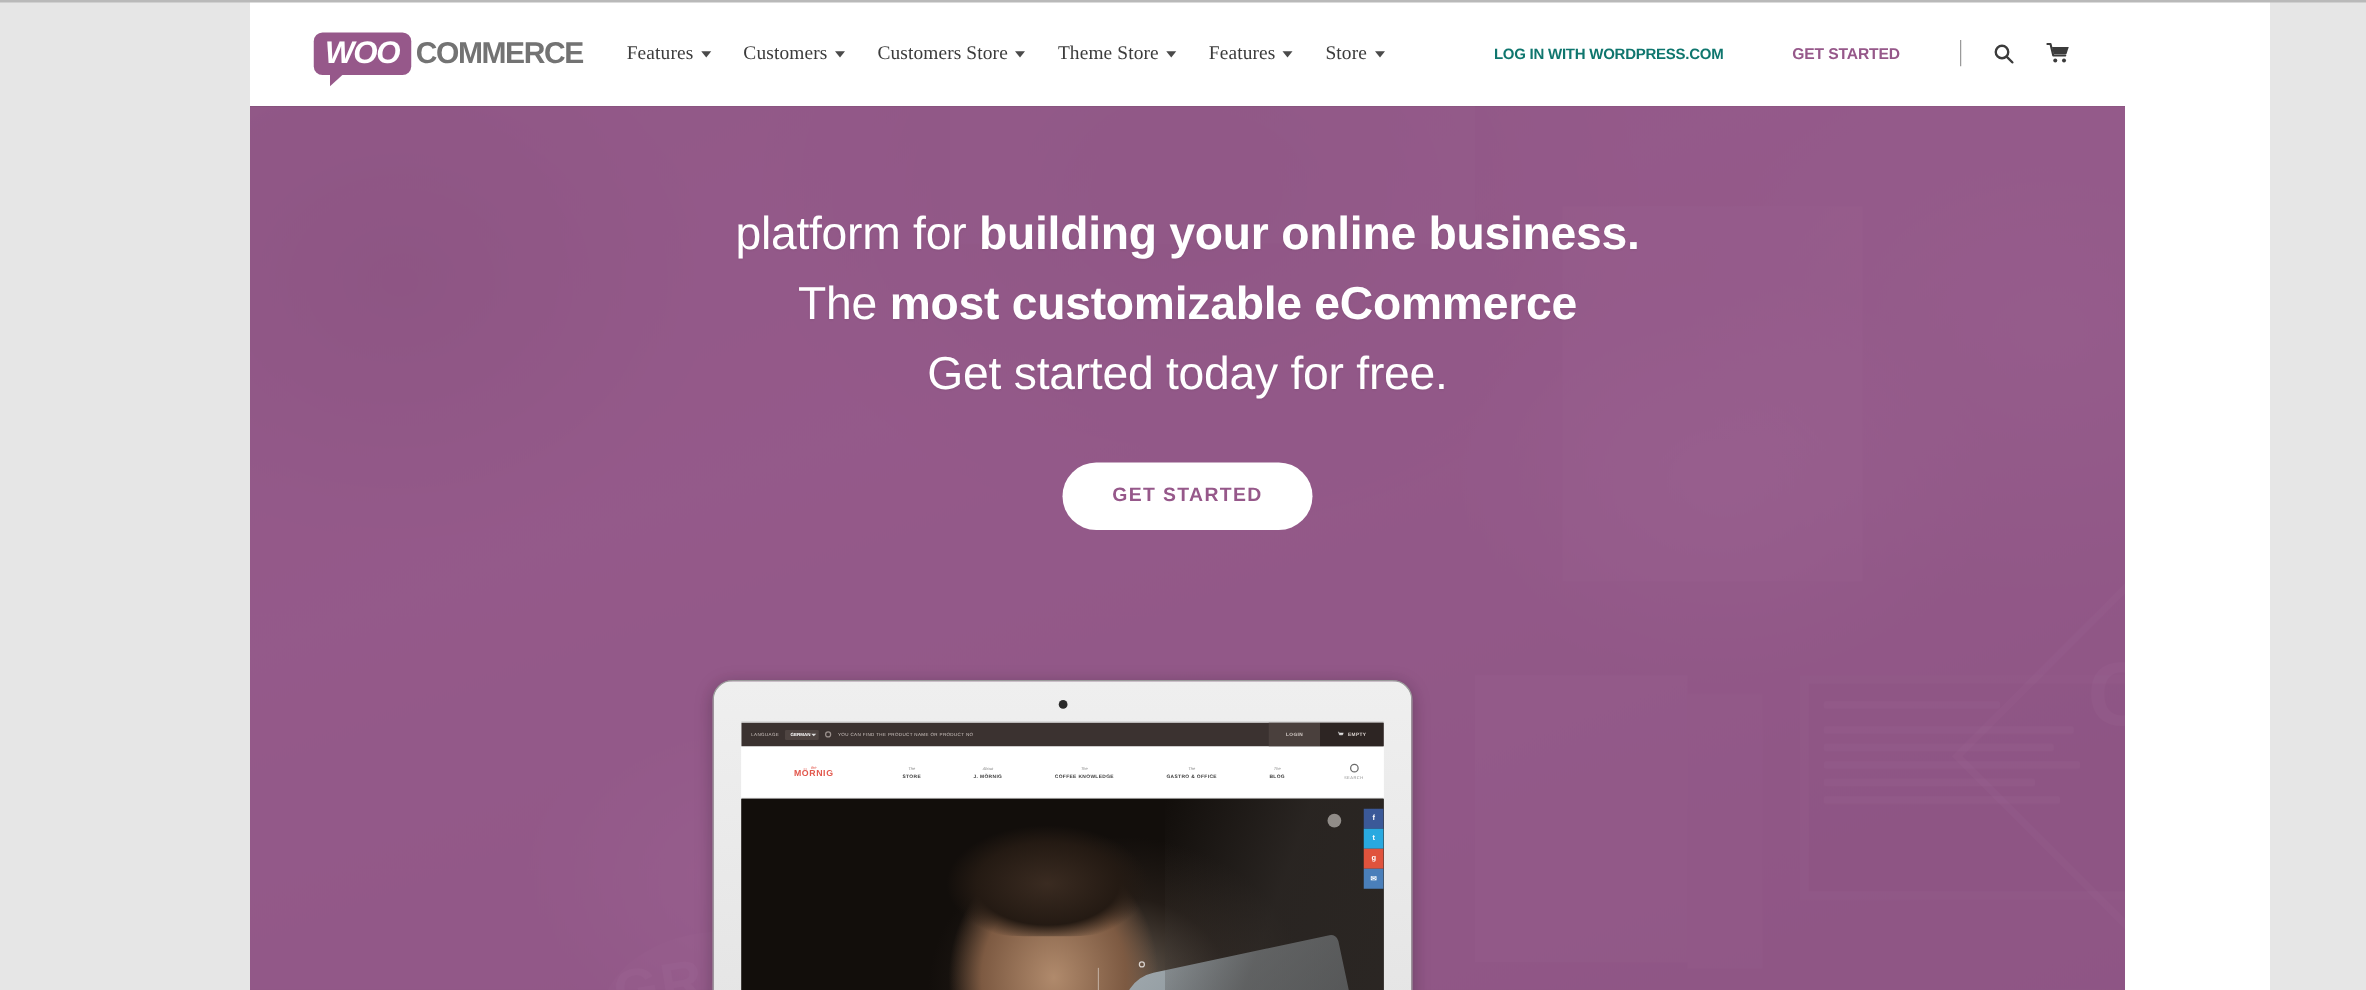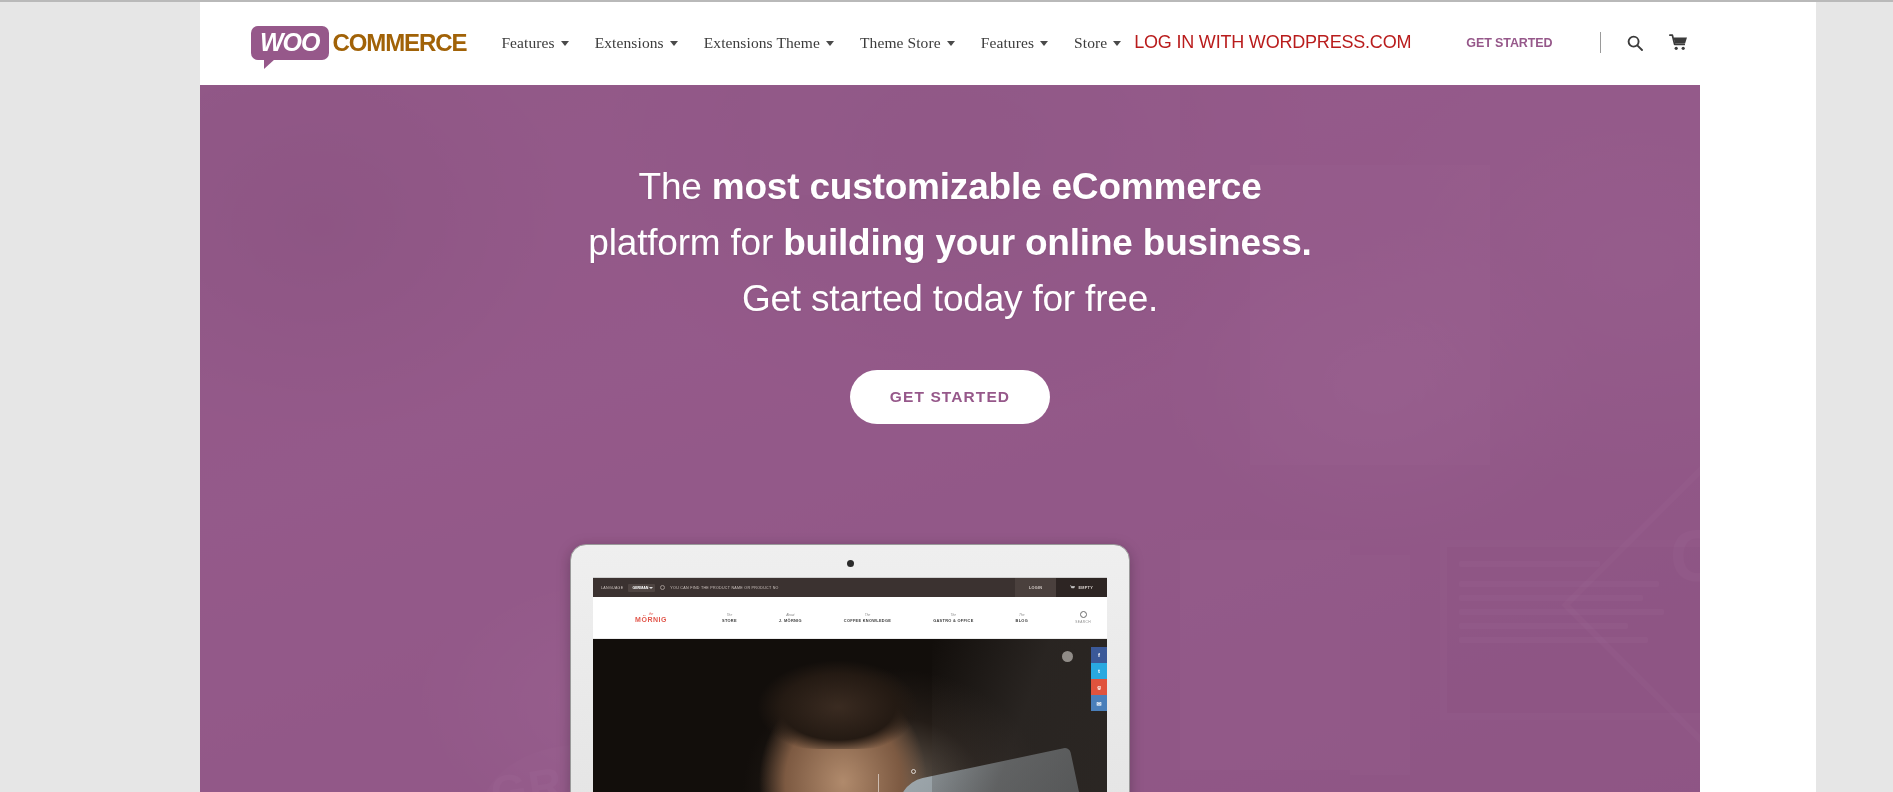--- a/index.html
+++ b/index.html
@@ -75,21 +75,21 @@
     letter-spacing: -1px;
     color: #ffffff;
     line-height: 25px;
     display: block;
   }
   .logo-commerce {
     font-family: "Liberation Sans", sans-serif;
     font-weight: bold;
     font-size: 24px;
     letter-spacing: -1.1px;
-    color: #a16207;
+    color: #737373;
     margin-left: 4px;
     line-height: 28px;
   }
 
   nav.main-nav {
     display: flex;
     align-items: center;
     margin-left: 22px;
   }
   .nav-item {
@@ -114,24 +114,24 @@
     top: 1px;
   }
 
   .header-right {
     margin-left: auto;
     display: flex;
     align-items: center;
     margin-right: 44px;
   }
   .login-link {
-    font-size: 18px;
-    font-weight: normal;
+    font-size: 12px;
+    font-weight: bold;
     letter-spacing: -0.2px;
-    color: #b91c1c;
+    color: #0f766e;
     cursor: pointer;
     white-space: nowrap;
   }
   .getstarted-link {
     font-size: 12.5px;
     font-weight: bold;
     letter-spacing: -0.1px;
     color: #96588a;
     cursor: pointer;
     margin-left: 55px;
@@ -411,25 +411,25 @@
       </span>
       <span class="logo-commerce">COMMERCE</span>
     </a>
 
     <nav class="main-nav">
       <div class="nav-item">
         <span>Features</span>
         <i class="caret"></i>
       </div>
       <div class="nav-item">
-        <span>Extensions</span>
+        <span>Customers</span>
         <i class="caret"></i>
       </div>
       <div class="nav-item">
-        <span>Extensions Theme</span>
+        <span>Customers Store</span>
         <i class="caret"></i>
       </div>
       <div class="nav-item">
         <span>Theme Store</span>
         <i class="caret"></i>
       </div>
       <div class="nav-item">
         <span>Features</span>
         <i class="caret"></i>
       </div>
@@ -483,22 +483,22 @@
       </div>
 
       <div class="ph ph-diamond"></div>
       <div class="ph ph-coffee">COFFEE</div>
     </div>
 
     <div class="hero-overlay"></div>
 
     <div class="hero-content">
       <h1 class="hero-title">
+        <span class="ln"><span>platform for </span><b>building your online business.</b></span>
         <span class="ln"><span>The </span><b>most customizable eCommerce</b></span>
-        <span class="ln"><span>platform for </span><b>building your online business.</b></span>
         <span class="ln">Get started today for free.</span>
       </h1>
 
       <button class="hero-cta">GET STARTED</button>
     </div>
 
     <div id="laptop">
       <div class="laptop-lid"></div>
       <div class="laptop-cam"></div>
 

